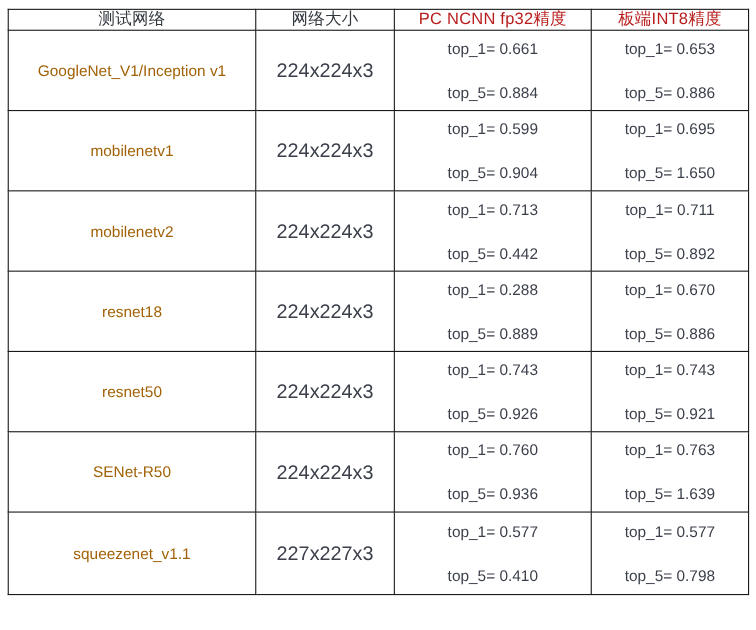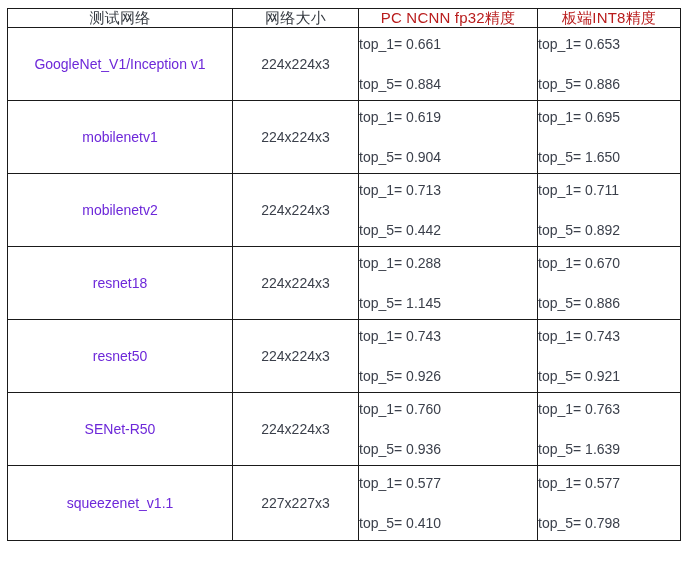--- a/index.html
+++ b/index.html
@@ -57,32 +57,32 @@
   .hdr-label.plain {
     font-weight: normal;
     color: #33383f;
     font-size: 15px;
   }
 
   .net-name {
     font-size: 14px;
     line-height: 1.3;
     display: block;
-    color: #6d28d9;
+    color: #a16207;
   }
   .size-val {
-    font-size: 14px;
+    font-size: 18px;
     display: block;
     color: #3a3f4a;
   }
   .metric-stack {
     display: flex;
     flex-direction: column;
     justify-content: center;
-    align-items: flex-start;
+    align-items: center;
     height: 100%;
     gap: 26px;
   }
   .metric-line {
     font-size: 14px;
     line-height: 1;
     white-space: nowrap;
     color: #3a3f4a;
   }
 </style>
@@ -138,21 +138,21 @@
 
       <tr class="data-row">
         <td>
           <span class="net-name">mobilenetv1</span>
         </td>
         <td>
           <span class="size-val">224x224x3</span>
         </td>
         <td>
           <div class="metric-stack">
-            <span class="metric-line">top_1= 0.619</span>
+            <span class="metric-line">top_1= 0.599</span>
             <span class="metric-line">top_5= 0.904</span>
           </div>
         </td>
         <td>
           <div class="metric-stack">
             <span class="metric-line">top_1= 0.695</span>
             <span class="metric-line">top_5= 1.650</span>
           </div>
         </td>
       </tr>
@@ -181,21 +181,21 @@
       <tr class="data-row">
         <td>
           <span class="net-name">resnet18</span>
         </td>
         <td>
           <span class="size-val">224x224x3</span>
         </td>
         <td>
           <div class="metric-stack">
             <span class="metric-line">top_1= 0.288</span>
-            <span class="metric-line">top_5= 1.145</span>
+            <span class="metric-line">top_5= 0.889</span>
           </div>
         </td>
         <td>
           <div class="metric-stack">
             <span class="metric-line">top_1= 0.670</span>
             <span class="metric-line">top_5= 0.886</span>
           </div>
         </td>
       </tr>
 

